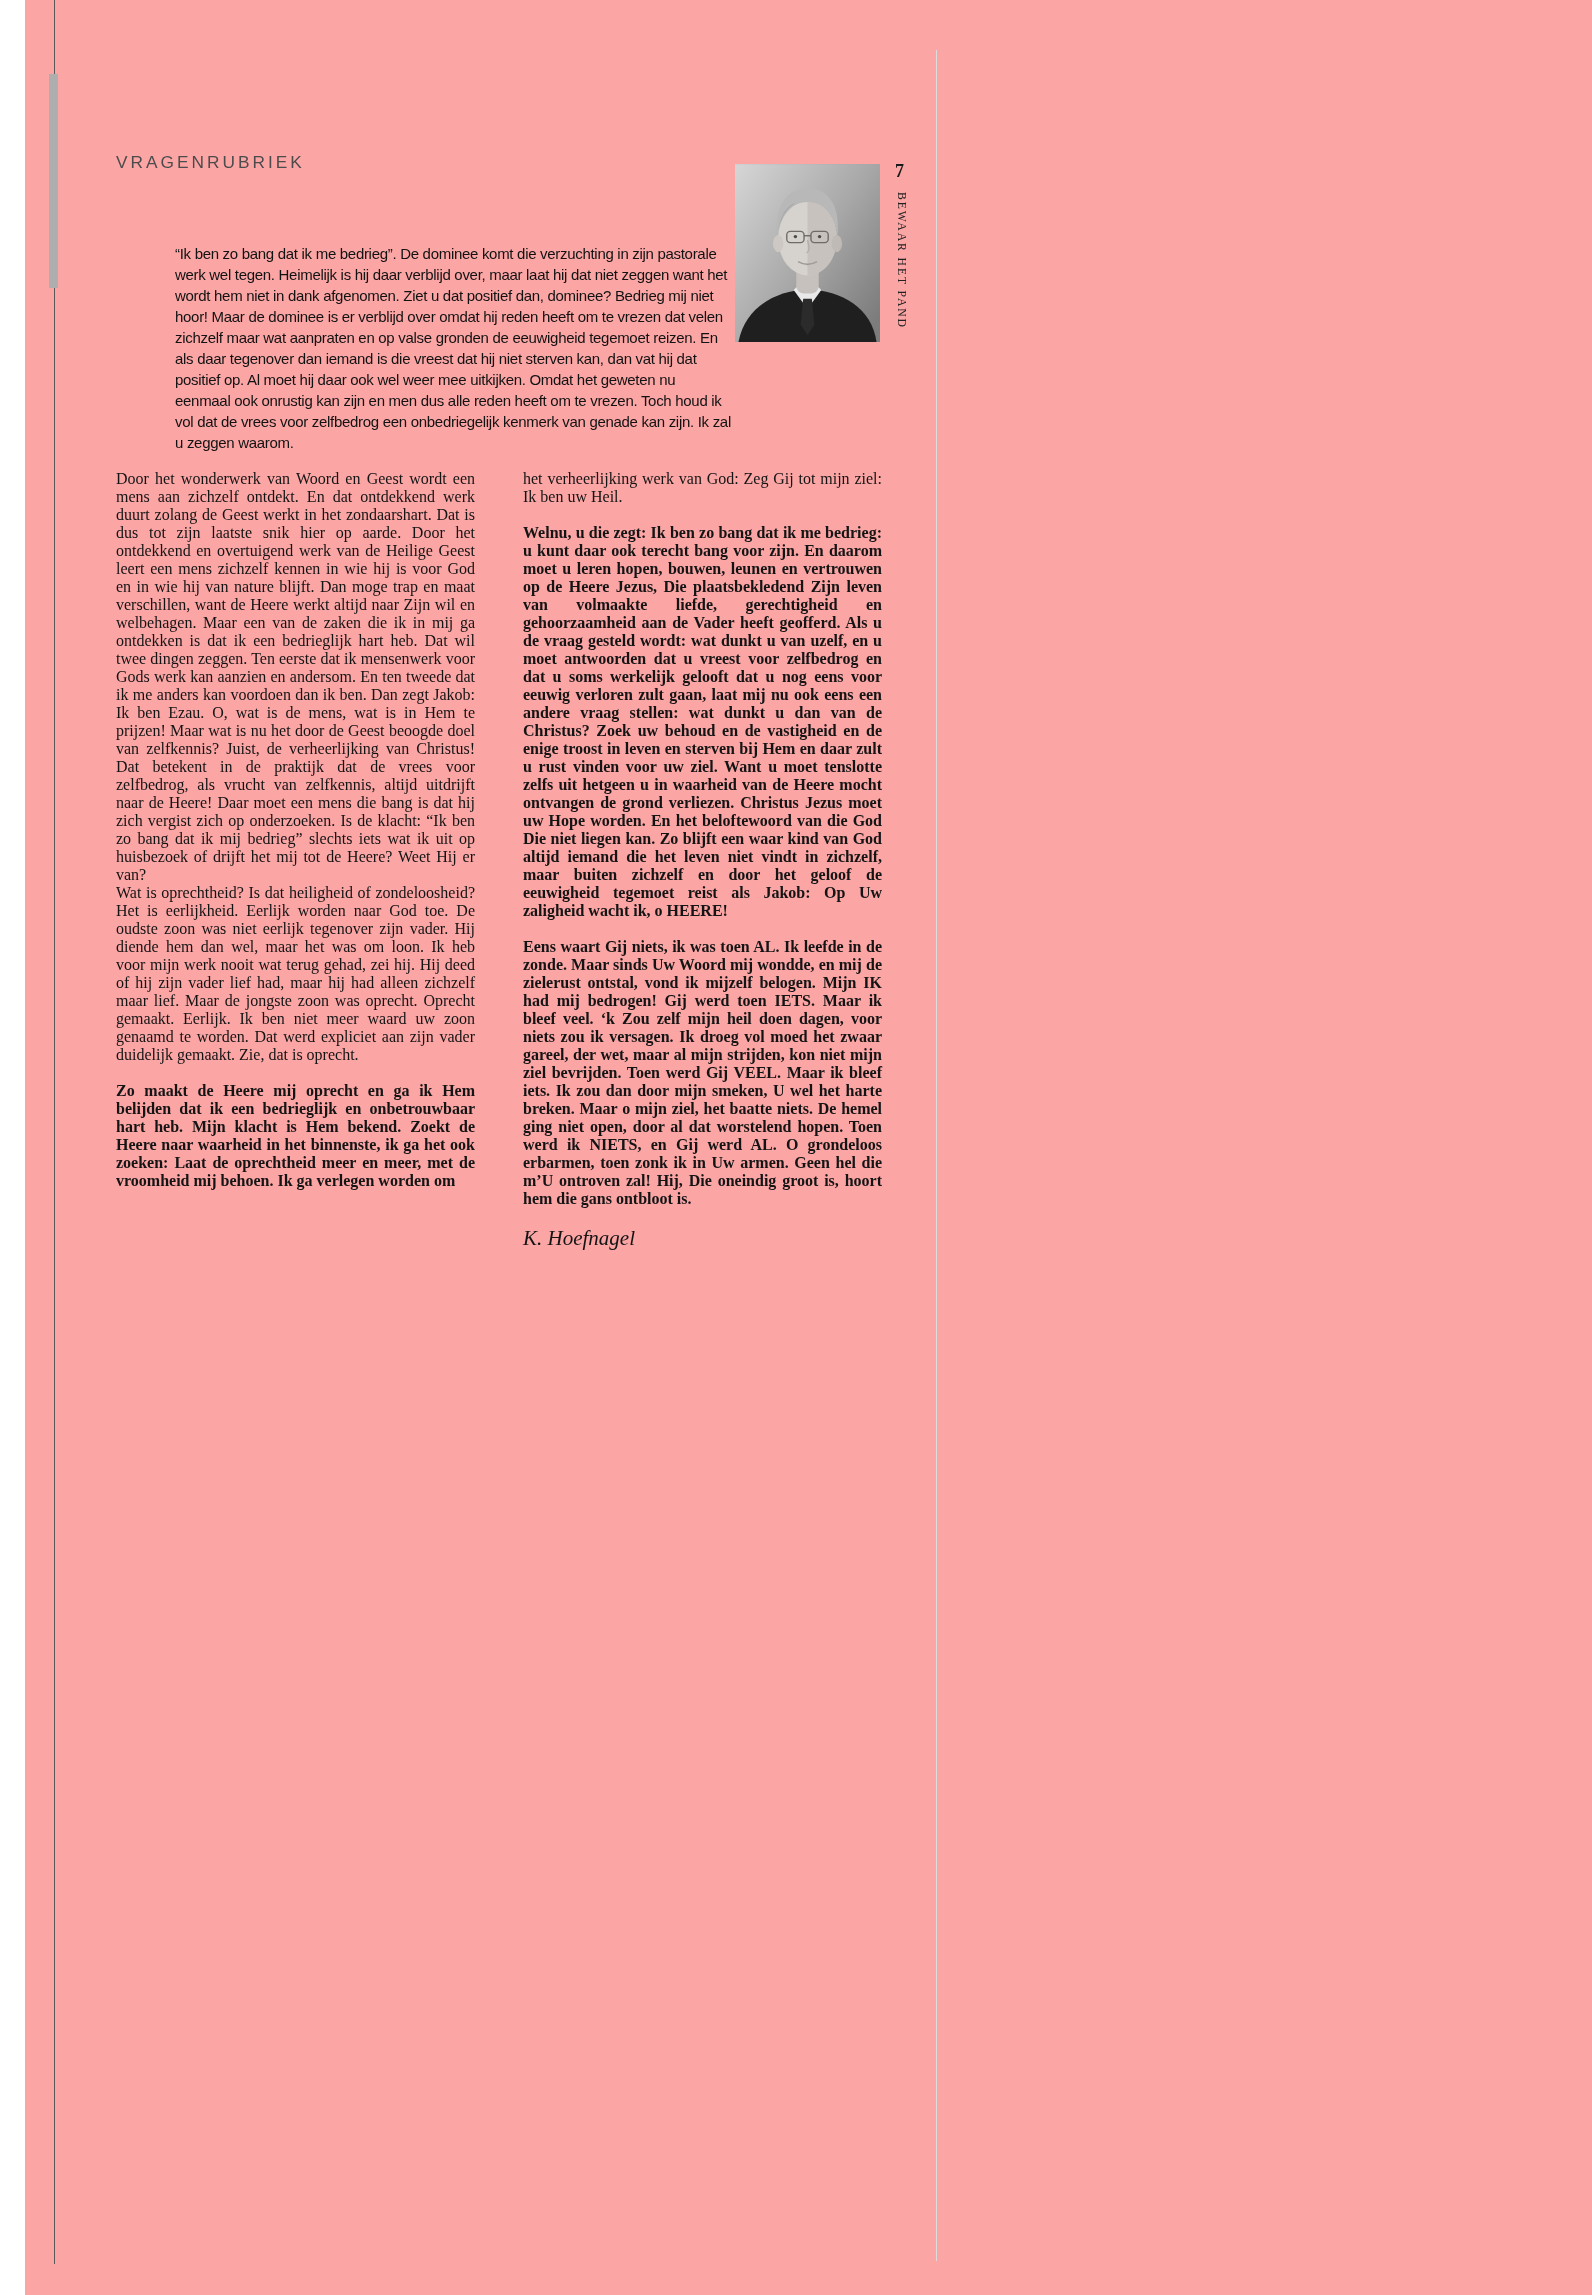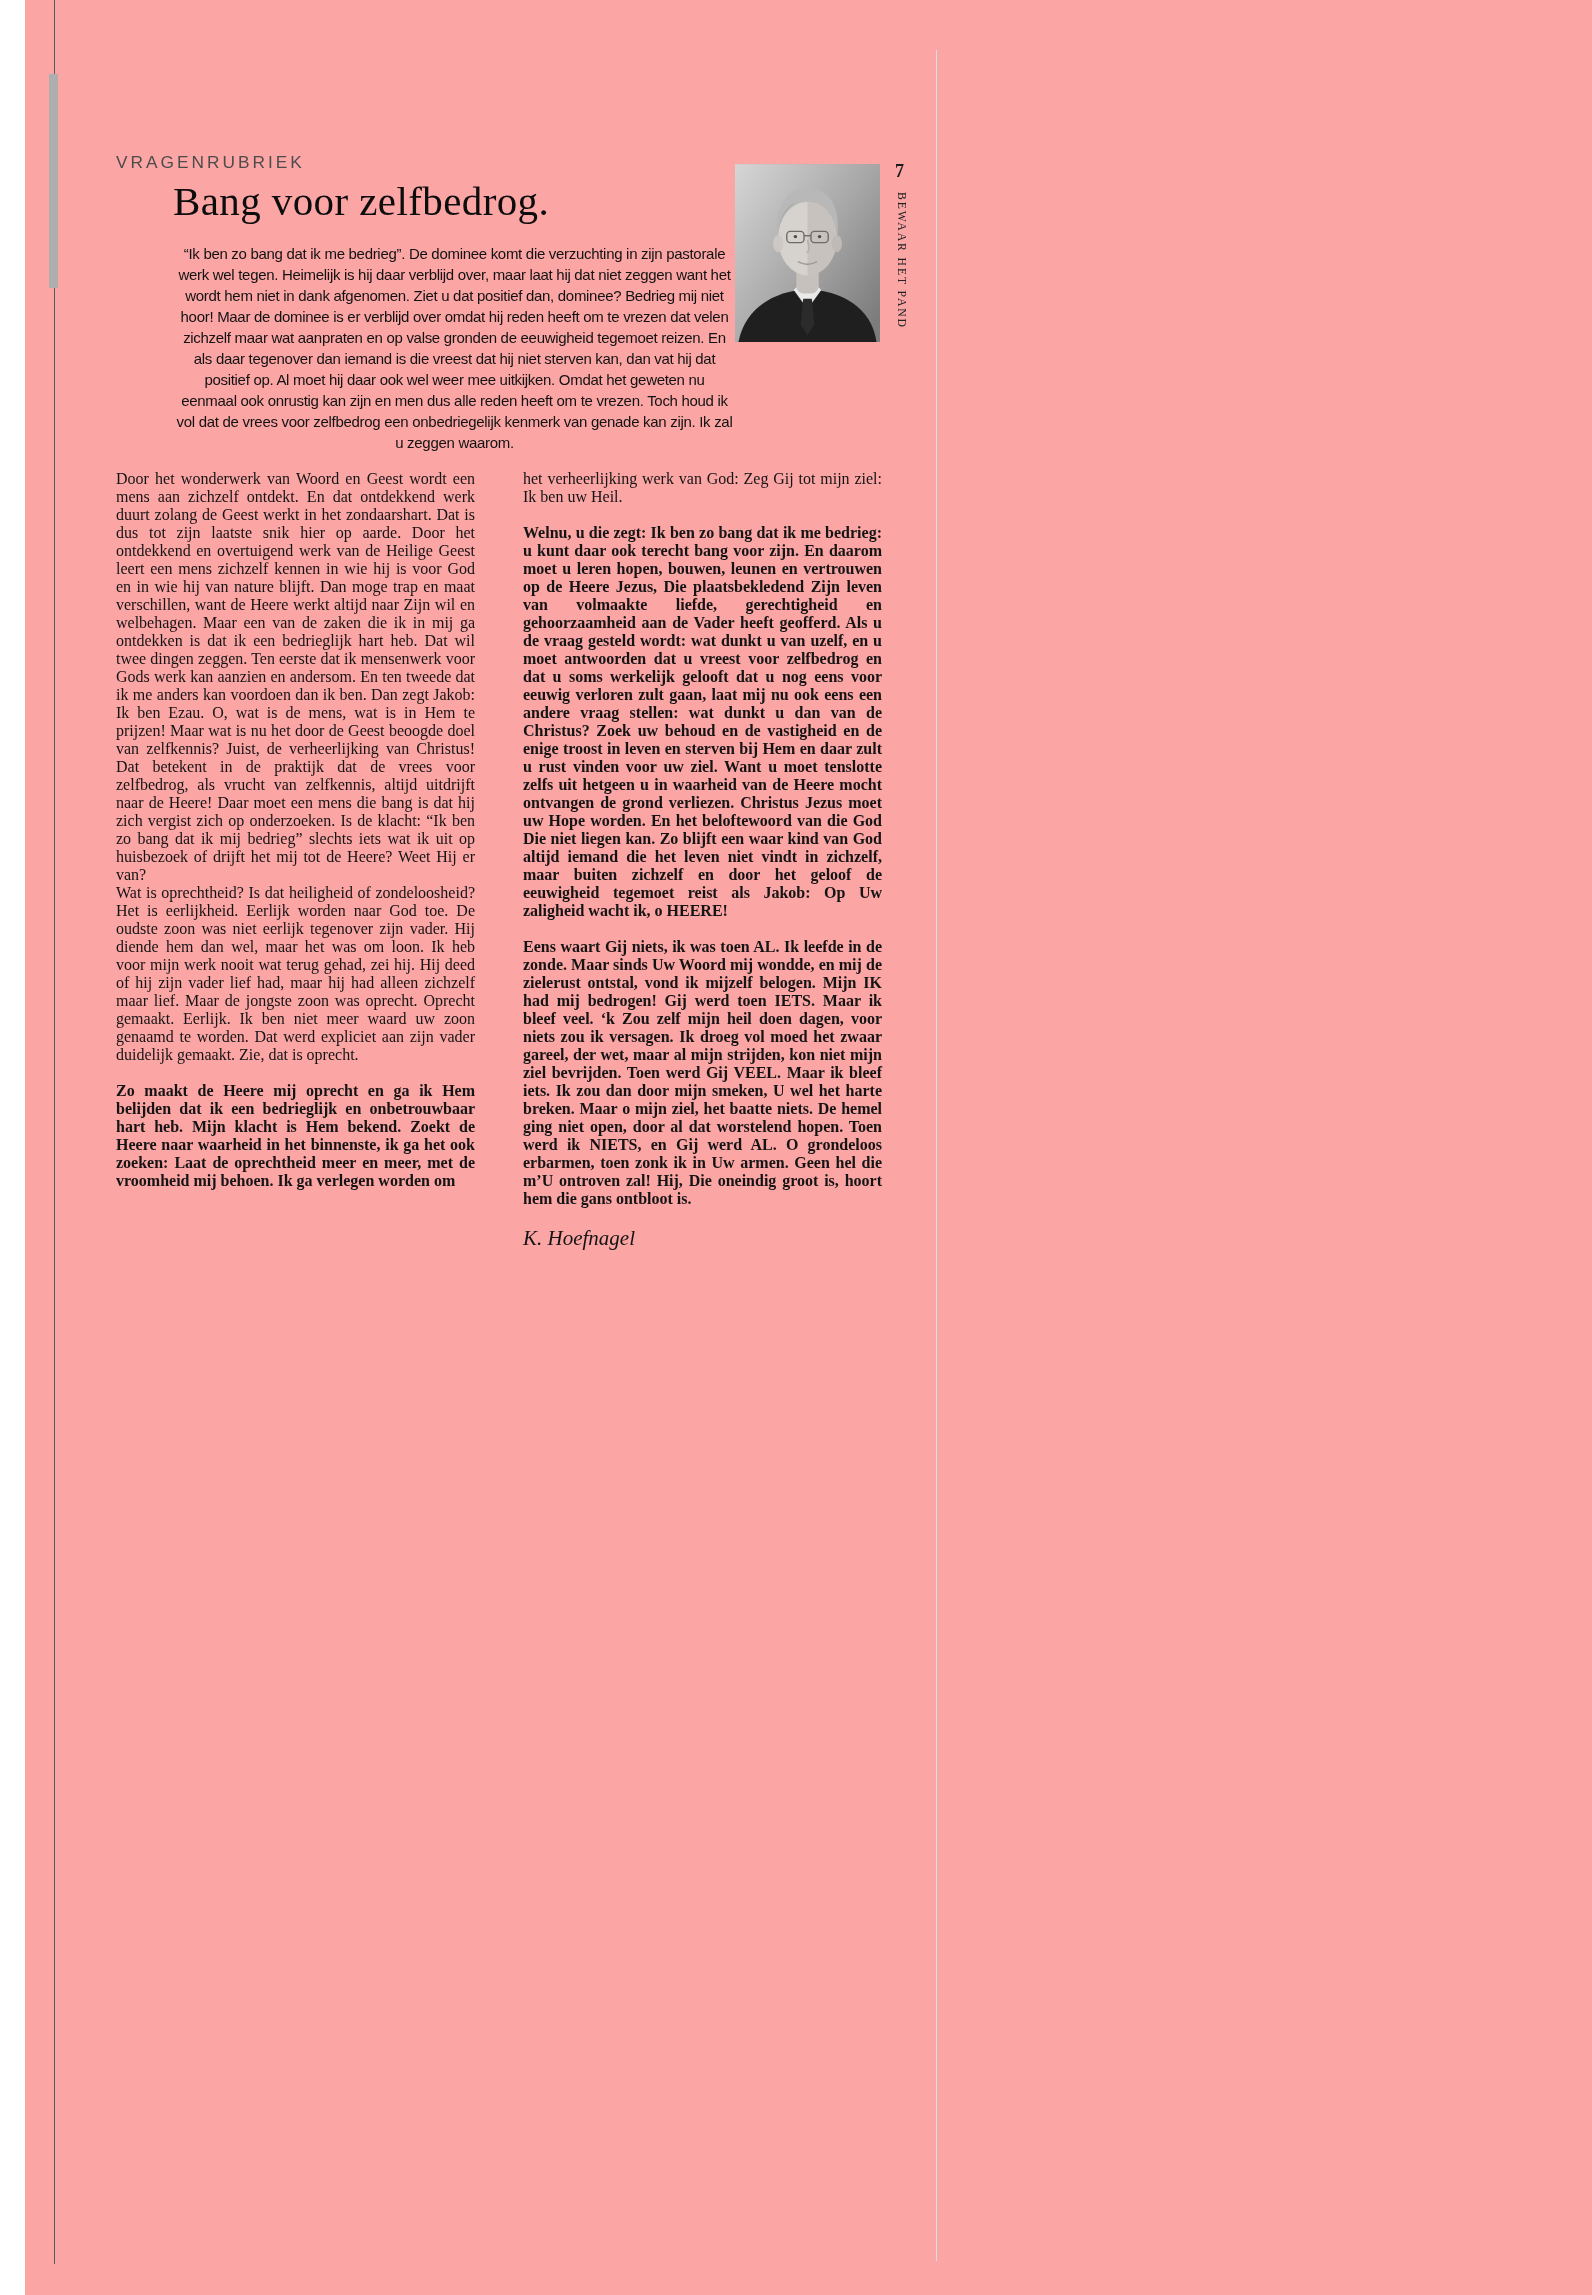--- a/index.html
+++ b/index.html
@@ -60,21 +60,21 @@
   }
   .intro {
     position: absolute;
     left: 150px; top: 243px;
     width: 559px;
     font-family: "Liberation Sans", sans-serif;
     font-size: 15px;
     letter-spacing: -0.3px;
     line-height: 21px;
     color: #121212;
-    text-align: center;
+    text-align: left;
   }
 
   
   .photo {
     position: absolute;
     left: 710px; top: 164px;
     width: 145px; height: 178px;
     margin: 0;
     overflow: hidden;
     background: #9a9a9a;
@@ -130,21 +130,20 @@
 <body>
 
 <div class="page">
 
   <div class="left-rule"></div>
   <div class="left-bar"></div>
   <div class="right-rule"></div>
 
   <div class="rubric">VRAGENRUBRIEK</div>
 
-  <h1 class="title">Bang voor zelfbedrog.</h1>
 
   <div class="intro">“Ik ben zo bang dat ik me bedrieg”. De dominee komt die verzuchting in zijn pastorale werk wel tegen. Heimelijk is hij daar verblijd over, maar laat hij dat niet zeggen want het wordt hem niet in dank afgenomen. Ziet u dat positief dan, dominee? Bedrieg mij niet hoor! Maar de dominee is er verblijd over omdat hij reden heeft om te vrezen dat velen zichzelf maar wat aanpraten en op valse gronden de eeuwigheid tegemoet reizen. En als daar tegenover dan iemand is die vreest dat hij niet sterven kan, dan vat hij dat positief op. Al moet hij daar ook wel weer mee uitkijken. Omdat het geweten nu eenmaal ook onrustig kan zijn en men dus alle reden heeft om te vrezen. Toch houd ik vol dat de vrees voor zelfbedrog een onbedriegelijk kenmerk van genade kan zijn. Ik zal u zeggen waarom.</div>
 
   <figure class="photo">
     <svg width="145" height="178" viewBox="0 0 168 206" xmlns="http://www.w3.org/2000/svg">
       <defs>
         <linearGradient id="pbg" x1="0" y1="0" x2="1" y2="0.85">
           <stop offset="0" stop-color="#d6d6d6"></stop>
           <stop offset="0.55" stop-color="#a8a8a8"></stop>
           <stop offset="1" stop-color="#7c7c7c"></stop>

